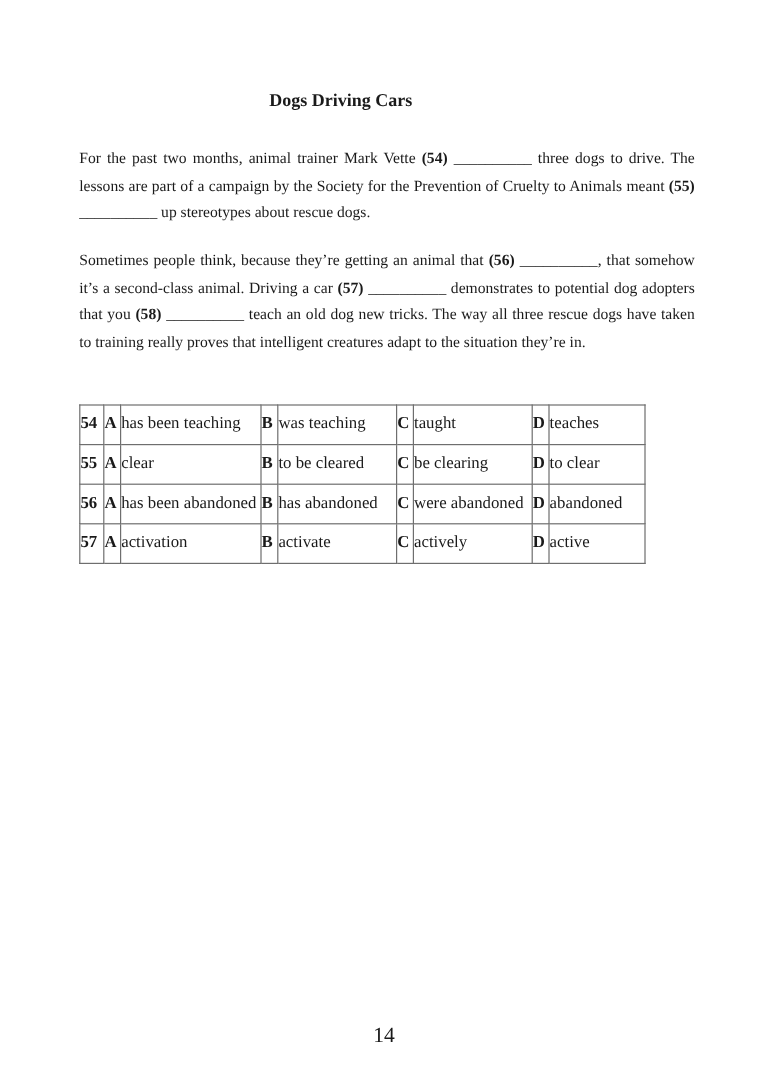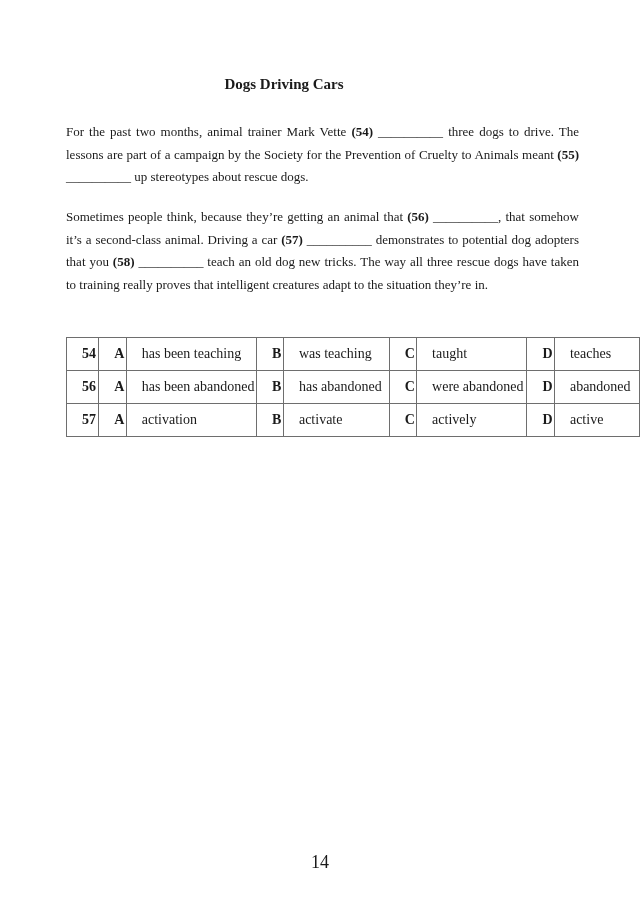--- a/index.html
+++ b/index.html
@@ -18,21 +18,21 @@
       margin: 0;
     }
     .p1 { top: 121px; }
     .p2 { top: 206px; }
     b { font-weight: bold; }
     table.opts {
       position: absolute; left: 66px; top: 337px;
       border-collapse: collapse; font-size: 14px;
     }
     table.opts td {
-      border: 1px solid #6e6e6e; height: 32px; padding: 0 0 0 15px;
+      border: 1px solid #6e6e6e; height: 32px; padding: 0 0 0 0;
       vertical-align: middle; white-space: nowrap;
     }
     td.num { width: 19px; font-weight: bold; }
     td.letter { width: 13px; font-weight: bold; }
     td.a-text { width: 116px; }
     td.b-text { width: 98px; }
     td.c-text { width: 98px; margin-left: 30px; }
     td.d-text { width: 79px; }
     .page-num {
       position: absolute; left: 0; width: 640px; top: 852px;
@@ -59,20 +59,31 @@
         <td class="letter">A</td>
         <td class="a-text">has been teaching</td>
         <td class="letter">B</td>
         <td class="b-text">was teaching</td>
         <td class="letter">C</td>
         <td class="c-text">taught</td>
         <td class="letter">D</td>
         <td class="d-text">teaches</td>
       </tr>
       <tr>
+        <td class="num">55</td>
+        <td class="letter">A</td>
+        <td class="a-text">clear</td>
+        <td class="letter">B</td>
+        <td class="b-text">to be cleared</td>
+        <td class="letter">C</td>
+        <td class="c-text">be clearing</td>
+        <td class="letter">D</td>
+        <td class="d-text">to clear</td>
+      </tr>
+      <tr>
         <td class="num">56</td>
         <td class="letter">A</td>
         <td class="a-text">has been abandoned</td>
         <td class="letter">B</td>
         <td class="b-text">has abandoned</td>
         <td class="letter">C</td>
         <td class="c-text">were abandoned</td>
         <td class="letter">D</td>
         <td class="d-text">abandoned</td>
       </tr>

